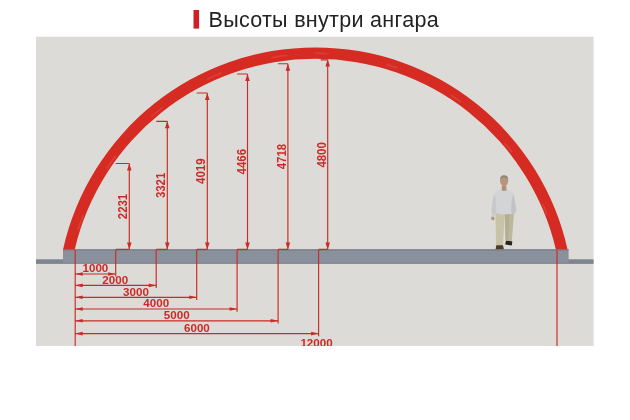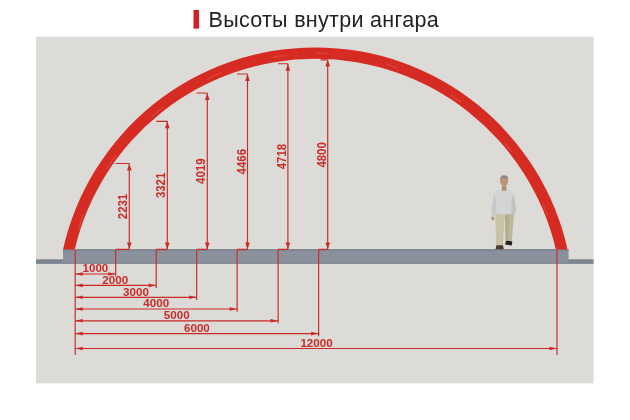--- a/index.html
+++ b/index.html
@@ -1,16 +1,16 @@
 <!DOCTYPE html>
 <html><head>
 <meta charset="utf-8">
 <style>
   html,body{margin:0;padding:0;background:#ffffff;}
-  #stage{position:relative;width:630px;height:420px;background:#c2410c;overflow:hidden;}
+  #stage{position:relative;width:630px;height:346px;background:#c2410c;overflow:hidden;}
   svg{display:block;}
   text{font-family:"Liberation Sans", sans-serif;}
 </style>
 </head>
 <body>
 <div id="stage">
 <svg width="630" height="420" viewBox="0 0 630 420">
 
   <rect x="0" y="0" width="630" height="420" fill="#ffffff"></rect>
 

